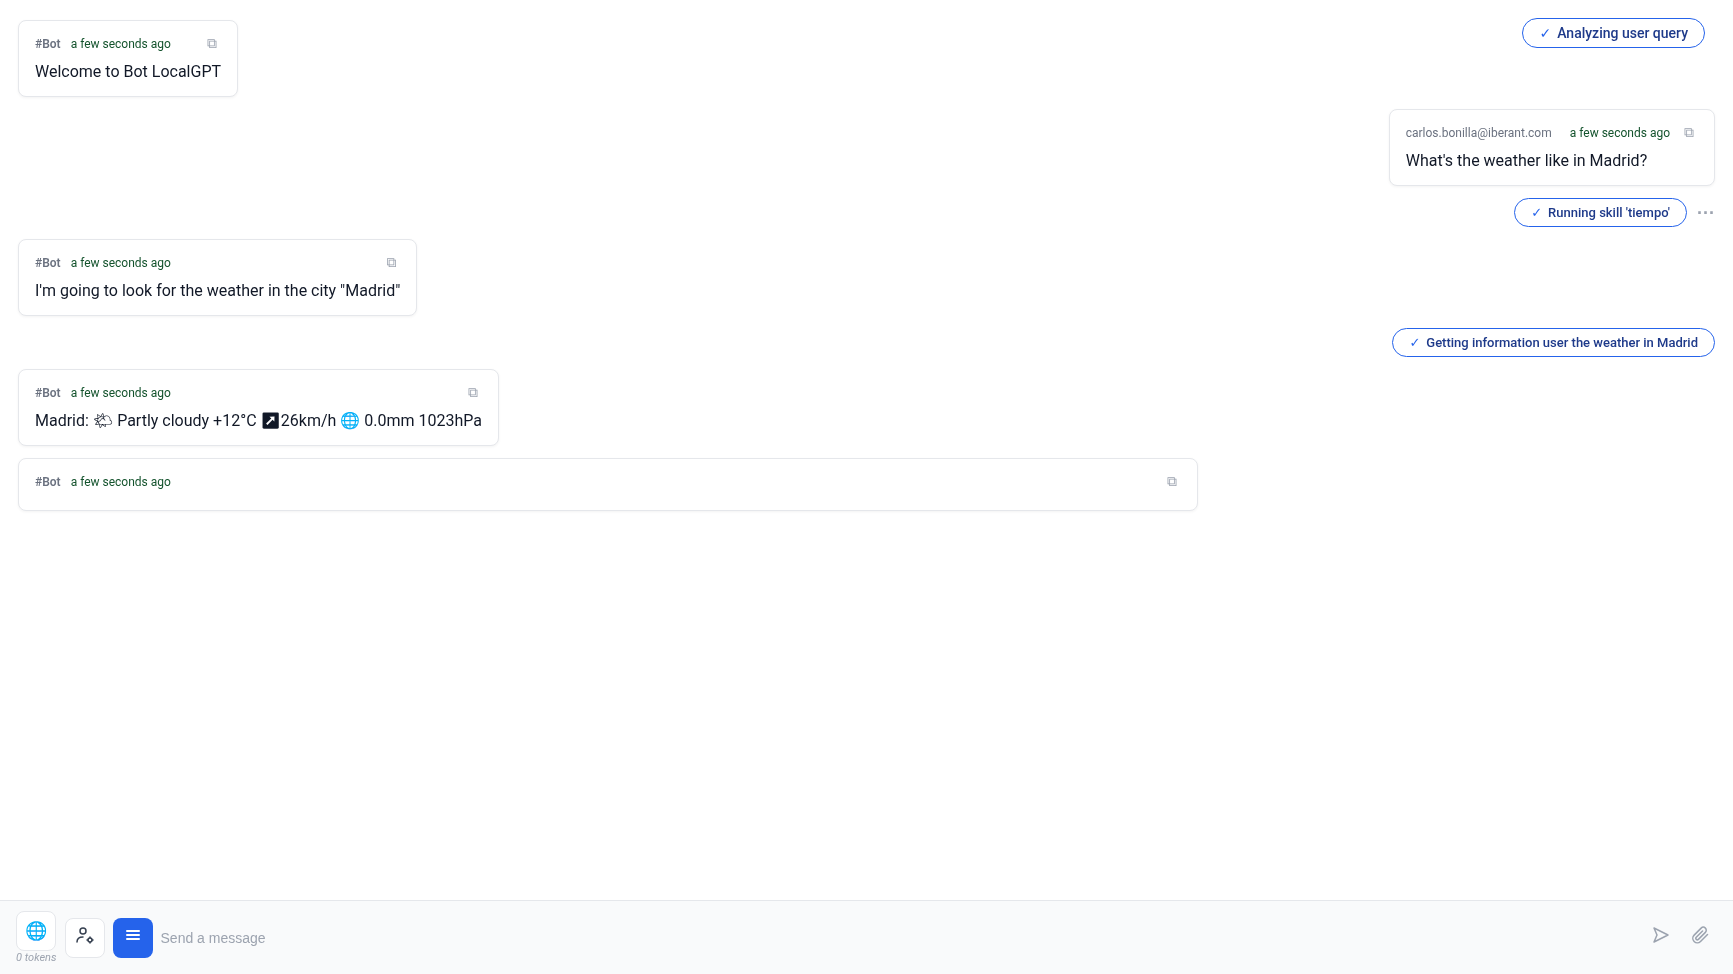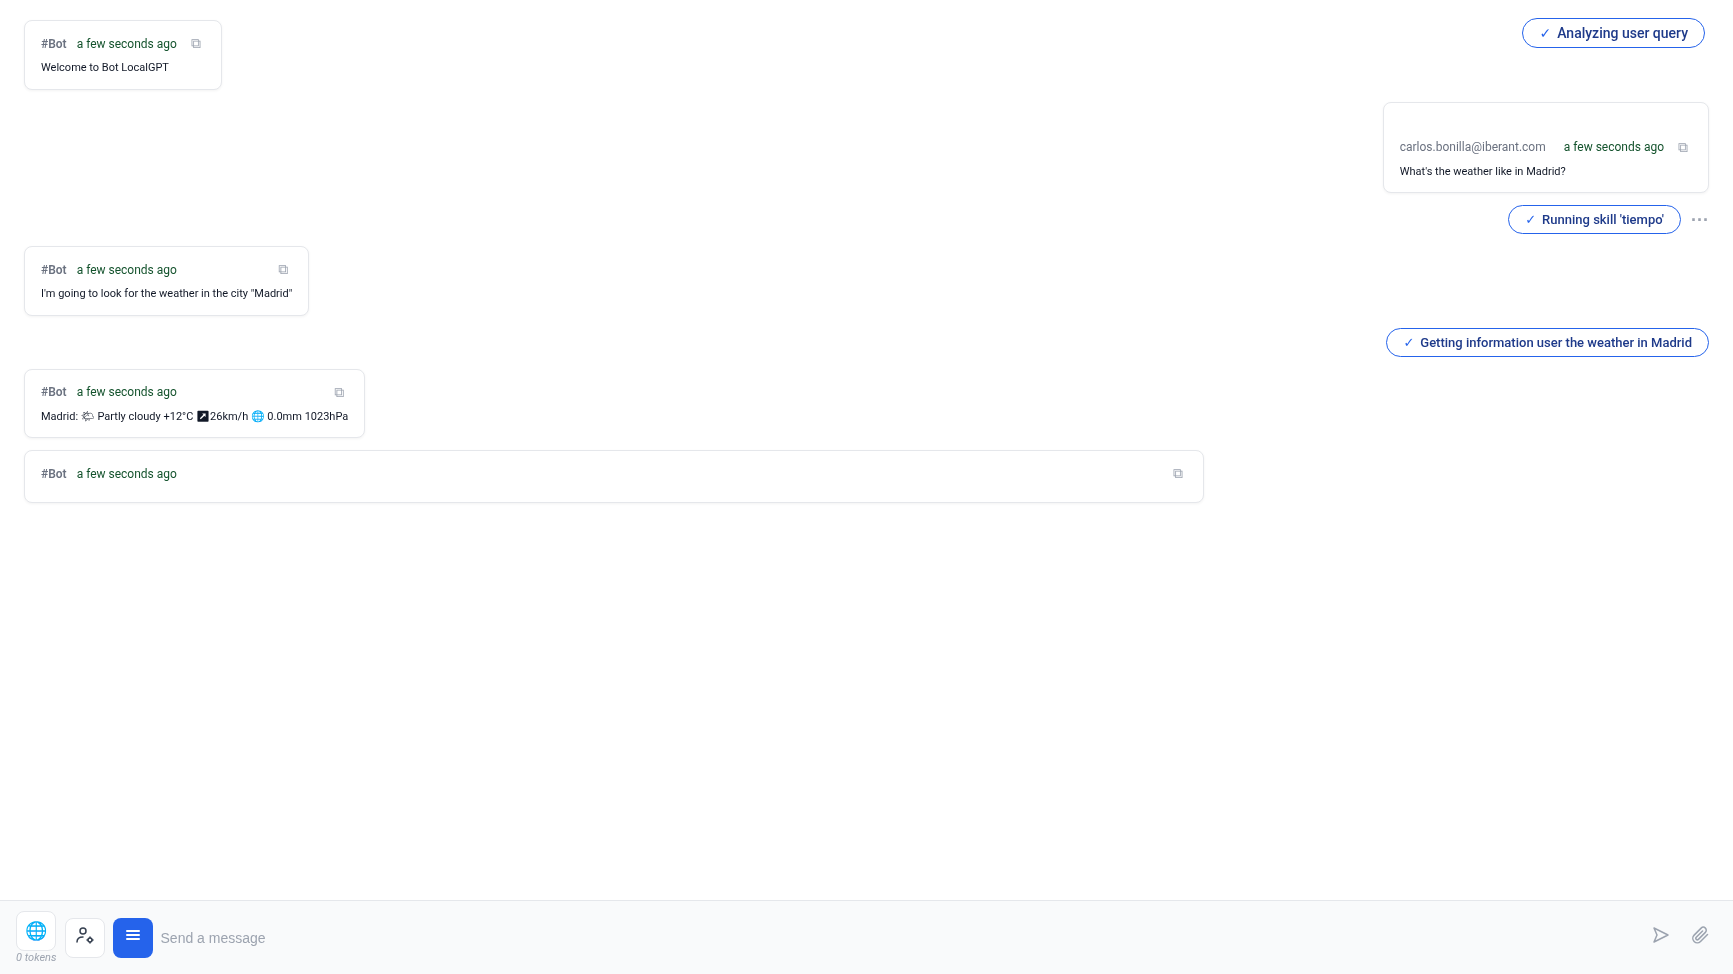--- a/index.html
+++ b/index.html
@@ -9,21 +9,21 @@
       width: 1733px;
       height: 974px;
       overflow: hidden;
       display: flex;
       flex-direction: column;
     }
 
     .chat-area {
       flex: 1;
       overflow-y: auto;
-      padding: 20px 24px;
+      padding: 20px 18px;
       display: flex;
       flex-direction: column;
       gap: 12px;
     }
 
     
     .status-badge-top {
       position: absolute;
       top: 18px;
       right: 28px;
@@ -76,38 +76,37 @@
       margin-left: auto;
       background: none;
       border: none;
       cursor: pointer;
       color: #9ca3af;
       font-size: 14px;
       padding: 2px 4px;
     }
 
     .message-text {
-      font-size: 11px;
+      font-size: 16px;
       color: #111827;
       line-height: 1.5;
     }
 
     
     .user-message {
       align-self: flex-end;
       background: #ffffff;
       border: 1px solid #e5e7eb;
       border-radius: 8px;
       padding: 12px 16px;
       max-width: 700px;
       box-shadow: 0 1px 3px rgba(0,0,0,0.05);
     }
     .user-message .message-header {
       justify-content: flex-end;
-      margin-top: 22px;
     }
     .user-email {
       color: #6b7280;
       font-size: 12px;
     }
 
     
     .status-pill {
       align-self: flex-end;
       display: inline-flex;

